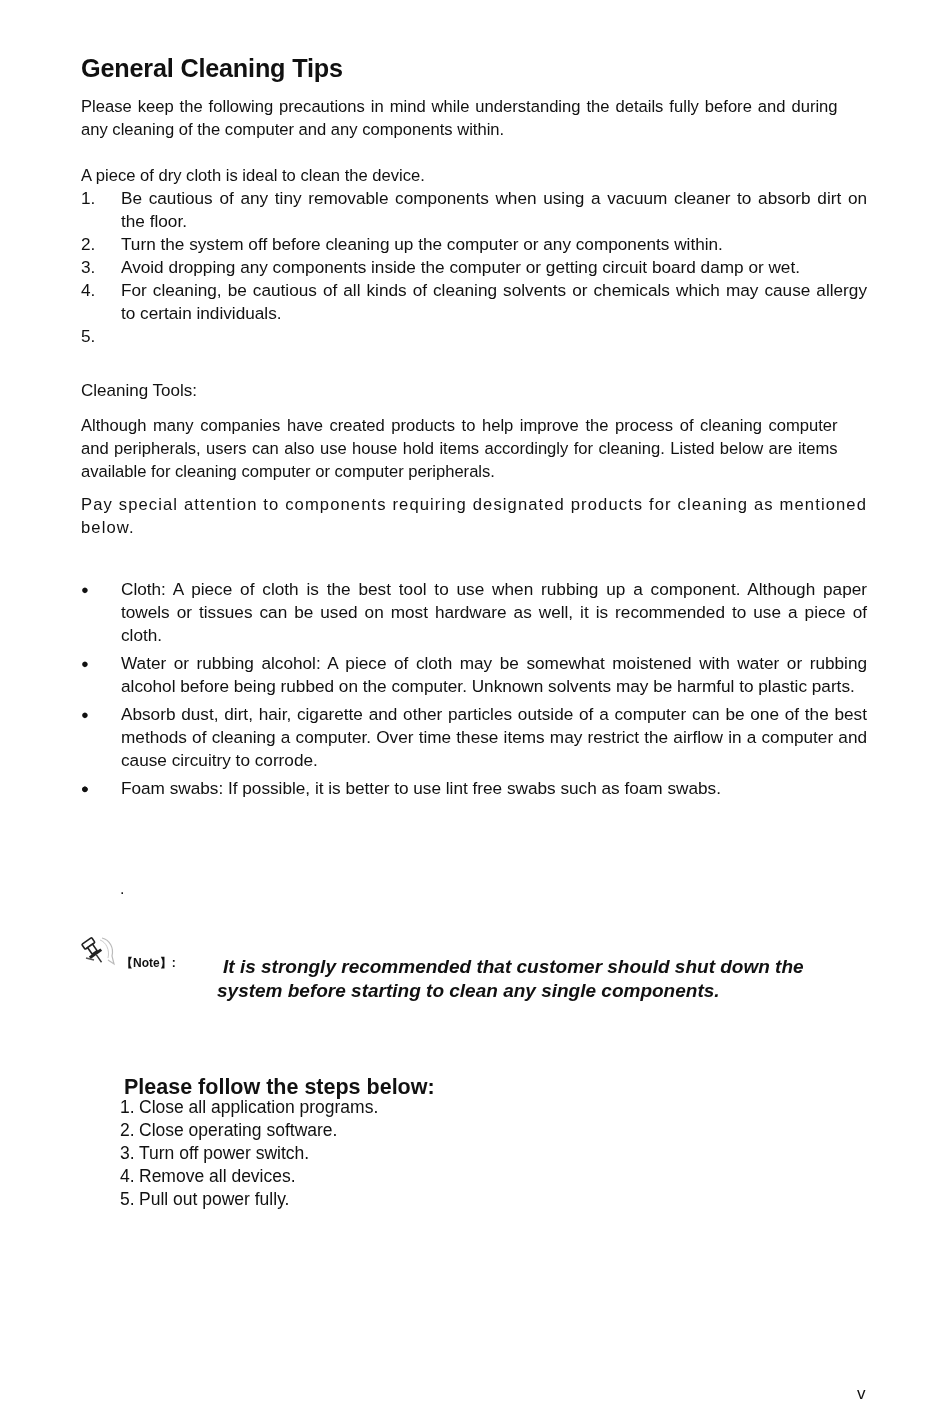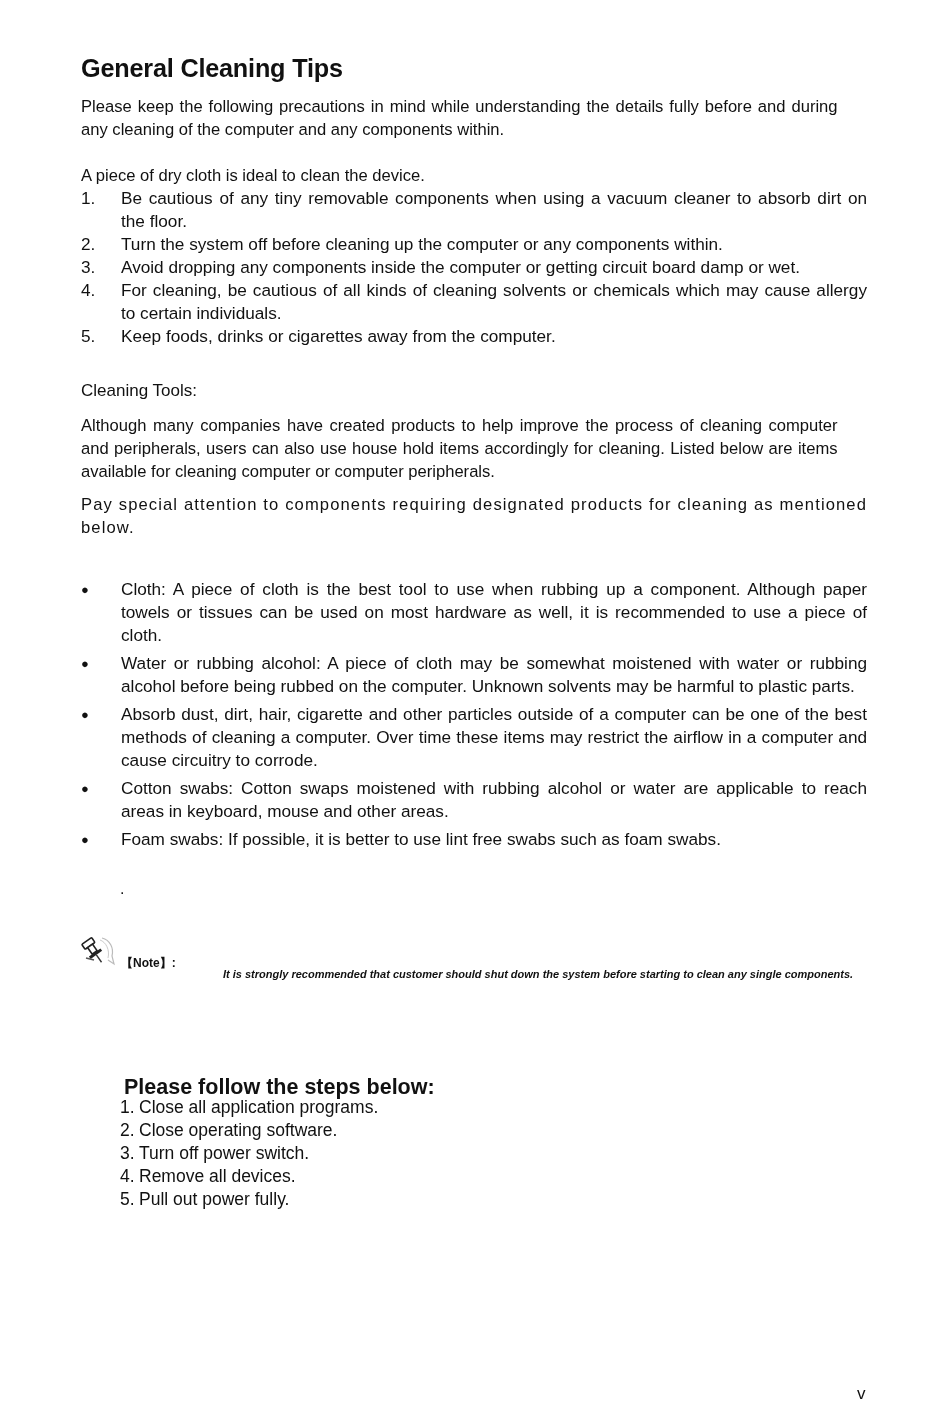--- a/index.html
+++ b/index.html
@@ -27,21 +27,21 @@
       font-size: 17px; font-weight: normal; text-align: right;
     }
     .blist { position: absolute; left: 81px; top: 578px; width: 786px; margin: 0; padding: 0; list-style: none; }
     .blist li { position: relative; padding-left: 40px; font-size: 17.2px; line-height: 23px; text-align: justify; margin-bottom: 5px; }
     .blist li .bullet { position: absolute; left: 0; top: 0; font-size: 13px; }
     .dot { position: absolute; left: 120px; top: 880px; font-size: 16px; }
     .note-icon { position: absolute; left: 80px; top: 934px; width: 40px; height: 36px; }
     .note-label { position: absolute; left: 121px; top: 955px; font-size: 12px; font-weight: bold; font-family: Liberation Sans, sans-serif; }
     .note-text {
       position: absolute; left: 217px; top: 955px; width: 650px; margin: 0;
-      font-size: 11px; font-weight: bold; font-style: italic; line-height: 39px;
+      font-size: 19px; font-weight: bold; font-style: italic; line-height: 24px;
       text-indent: 6px;
     }
     .steps-title { position: absolute; left: 108px; top: 1059px; margin: 16px; font-size: 21.5px; font-weight: bold; }
     .steps { position: absolute; left: 110px; top: 1086px; margin: 10px; padding: 0; list-style: none; }
     .steps li { font-size: 17.5px; line-height: 23px; }
     .steps li .num { display: inline-block; width: 19px; }
     .page-num { position: absolute; left: 857px; top: 1384px; font-size: 17px; }
   </style>
 </head>
 <body>
@@ -52,34 +52,34 @@
 
   <p class="para" style="top:95px;">Please keep the following precautions in mind while understanding the details fully before and during any cleaning of the computer and any components within.</p>
 
   <p class="para" style="top:164px;">A piece of dry cloth is ideal to clean the device.</p>
 
   <ol class="nlist" style="top:187px;">
     <li><span class="num">1.</span><span>Be cautious of any tiny removable components when using a vacuum cleaner to absorb dirt on the floor.</span></li>
     <li><span class="num">2.</span><span>Turn the system off before cleaning up the computer or any components within.</span></li>
     <li><span class="num">3.</span><span>Avoid dropping any components inside the computer or getting circuit board damp or wet.</span></li>
     <li><span class="num">4.</span><span>For cleaning, be cautious of all kinds of cleaning solvents or chemicals which may cause allergy to certain individuals.</span></li>
-    <li><span class="num">5.</span><span>Keep foods, drinks or cigarettes away from the computer.</span></li>
+    <li><span class="num">5.</span></li>
   </ol>
 
   <h2 class="subhead">Cleaning Tools:</h2>
 
   <p class="para" style="top:414px;">Although many companies have created products to help improve the process of cleaning computer and peripherals, users can also use house hold items accordingly for cleaning. Listed below are items available for cleaning computer or computer peripherals.</p>
 
   <p class="para wide" style="top:493px;">Pay special attention to components requiring designated products for cleaning as mentioned below.</p>
 
   <ul class="blist">
     <li><span class="bullet">●</span><span>Cloth: A piece of cloth is the best tool to use when rubbing up a component. Although paper towels or tissues can be used on most hardware as well, it is recommended to use a piece of cloth.</span></li>
     <li><span class="bullet">●</span><span>Water or rubbing alcohol: A piece of cloth may be somewhat moistened with water or rubbing alcohol before being rubbed on the computer. Unknown solvents may be harmful to plastic parts.</span></li>
     <li><span class="bullet">●</span><span>Absorb dust, dirt, hair, cigarette and other particles outside of a computer can be one of the best methods of cleaning a computer. Over time these items may restrict the airflow in a computer and cause circuitry to corrode.</span></li>
-    <li><span class="bullet">●</span><span>Cotton swabs: Cotton swaps moistened with rubbing alcohol or water are applicable to reach areas in keyboard, mouse and other areas.</span></li>
+    <li><span class="bullet">●</span></li>
     <li><span class="bullet">●</span><span>Foam swabs: If possible, it is better to use lint free swabs such as foam swabs.</span></li>
   </ul>
 
   <span class="dot">.</span>
 
   <div class="note-icon">
     <svg width="40" height="36" viewBox="0 0 40 36">
       <path d="M22 4 C30 6 34 14 32 22 L34 30 L28 26" fill="none" stroke="#bbbbbb" stroke-width="1.2"></path>
       <path d="M20 6 C26 8 30 16 28 24" fill="none" stroke="#cccccc" stroke-width="1"></path>
       <g transform="rotate(-35 14 14)">

